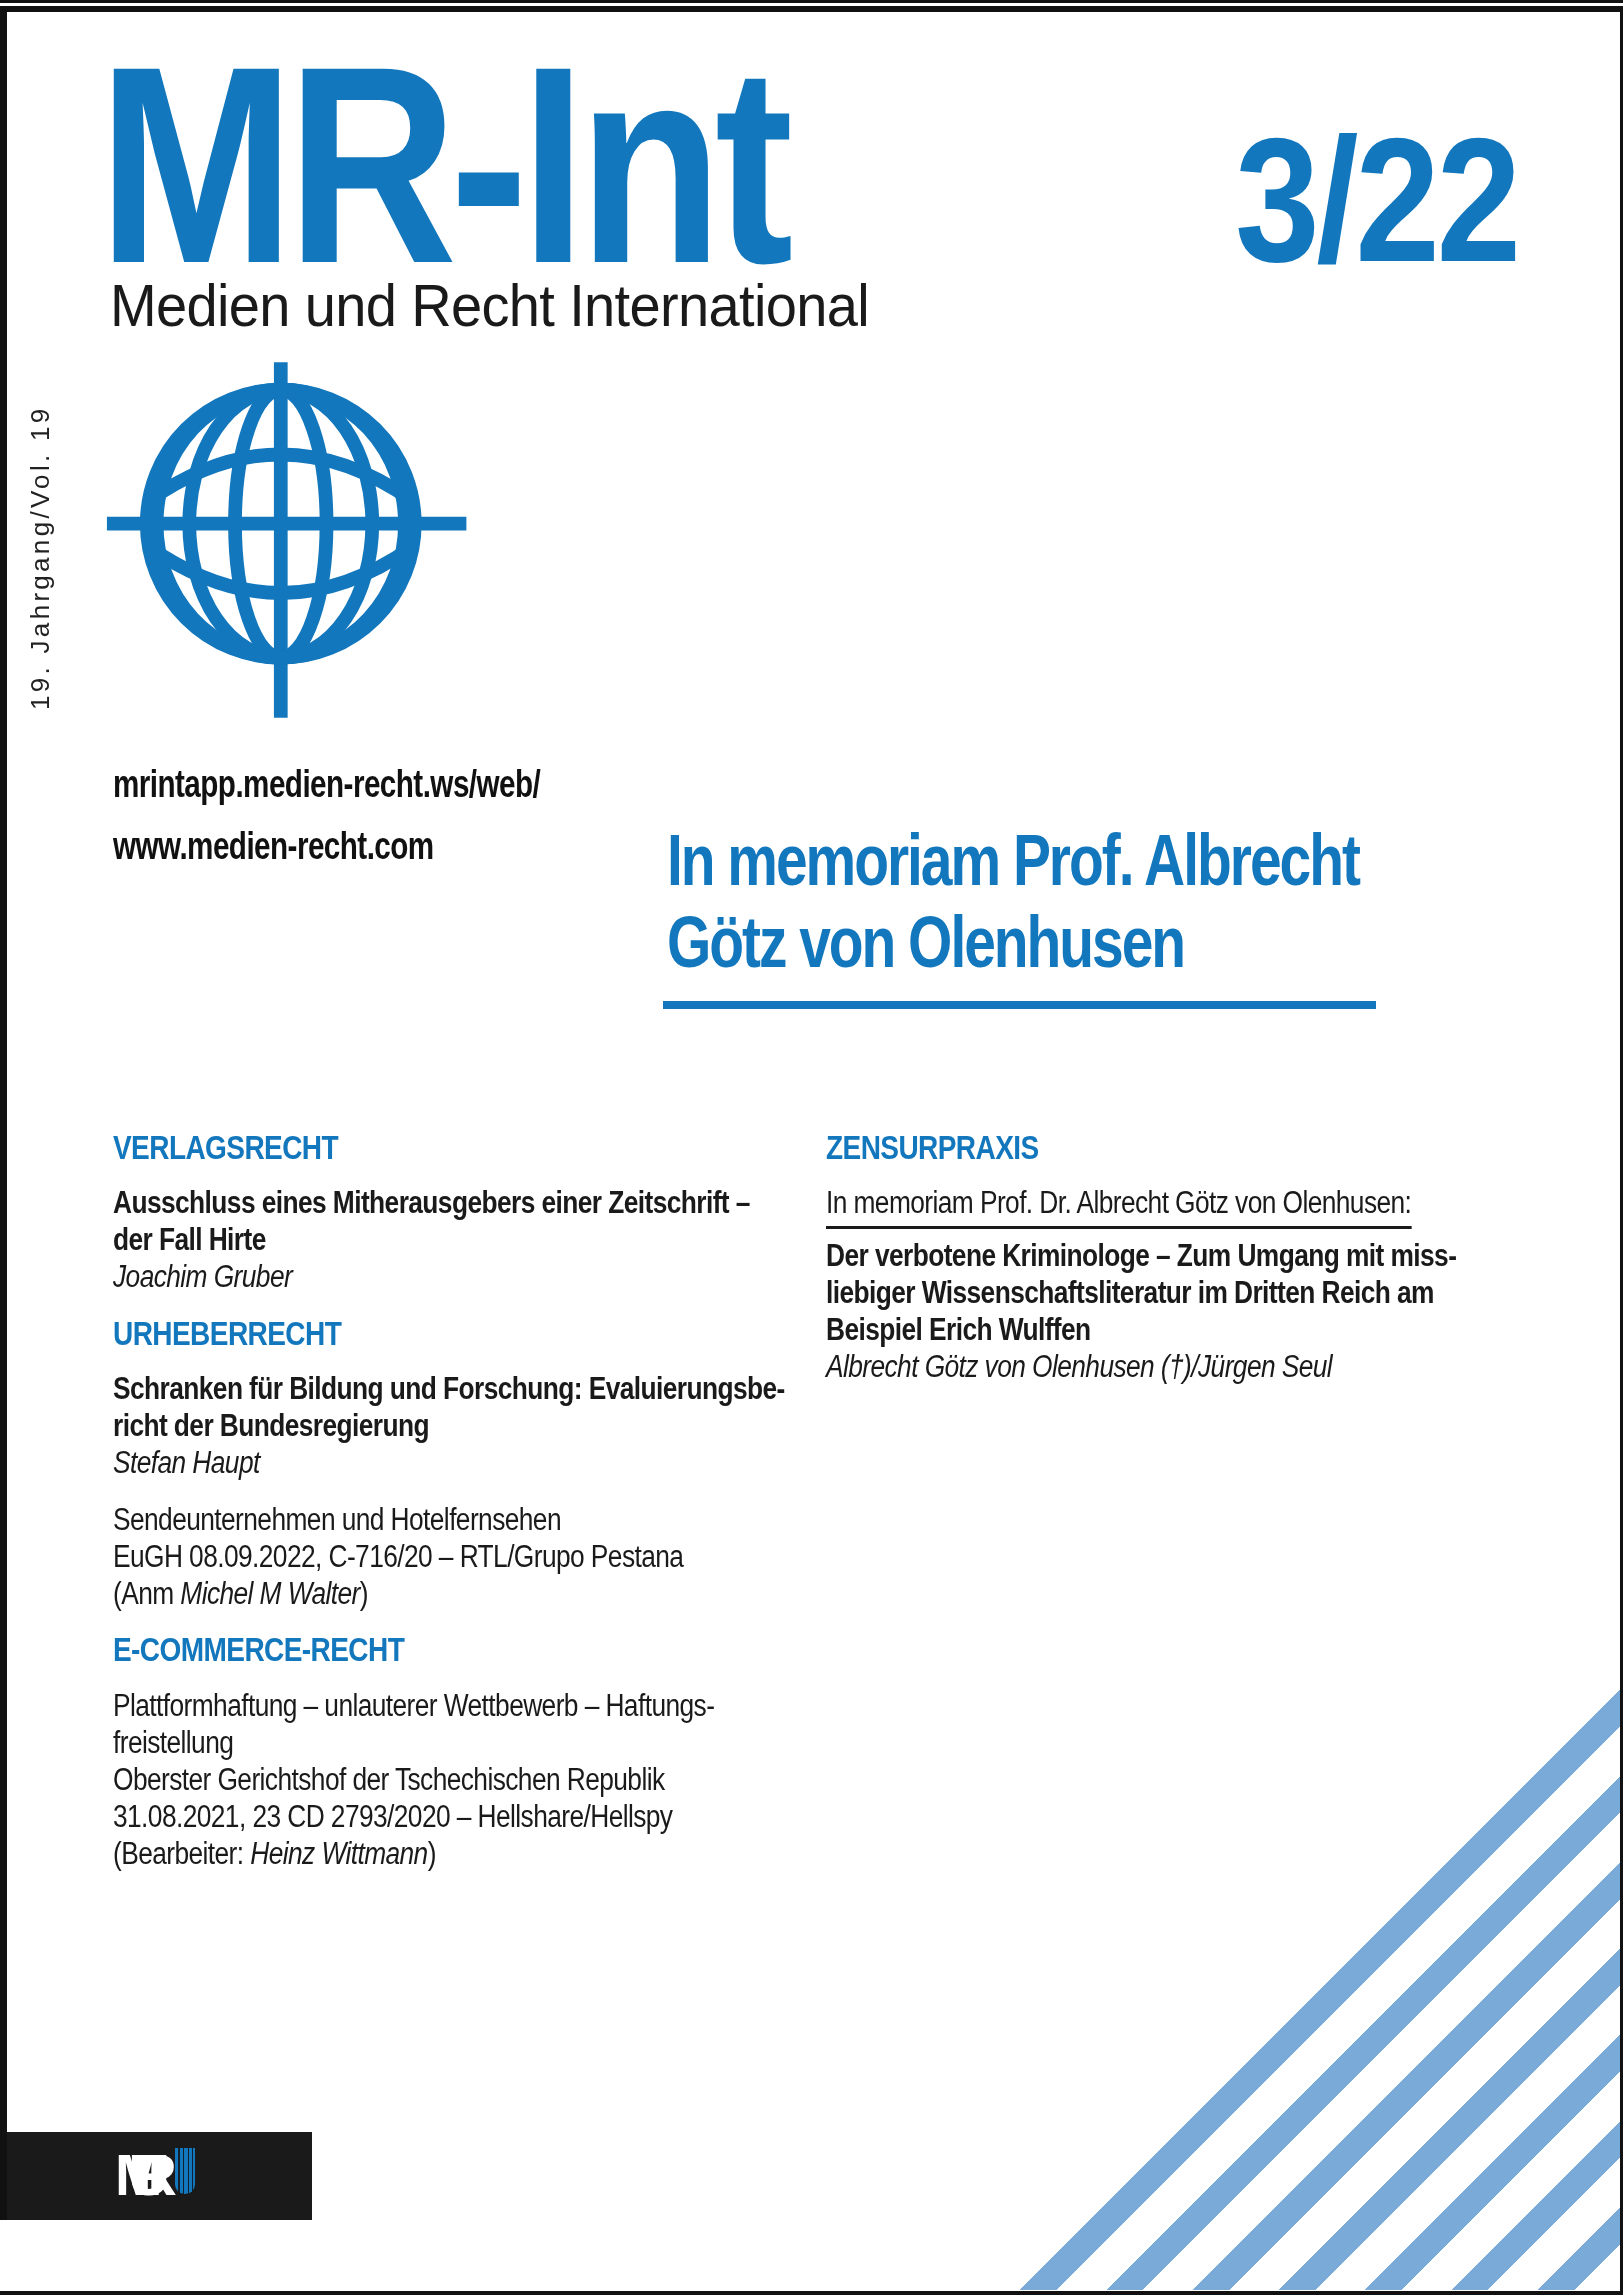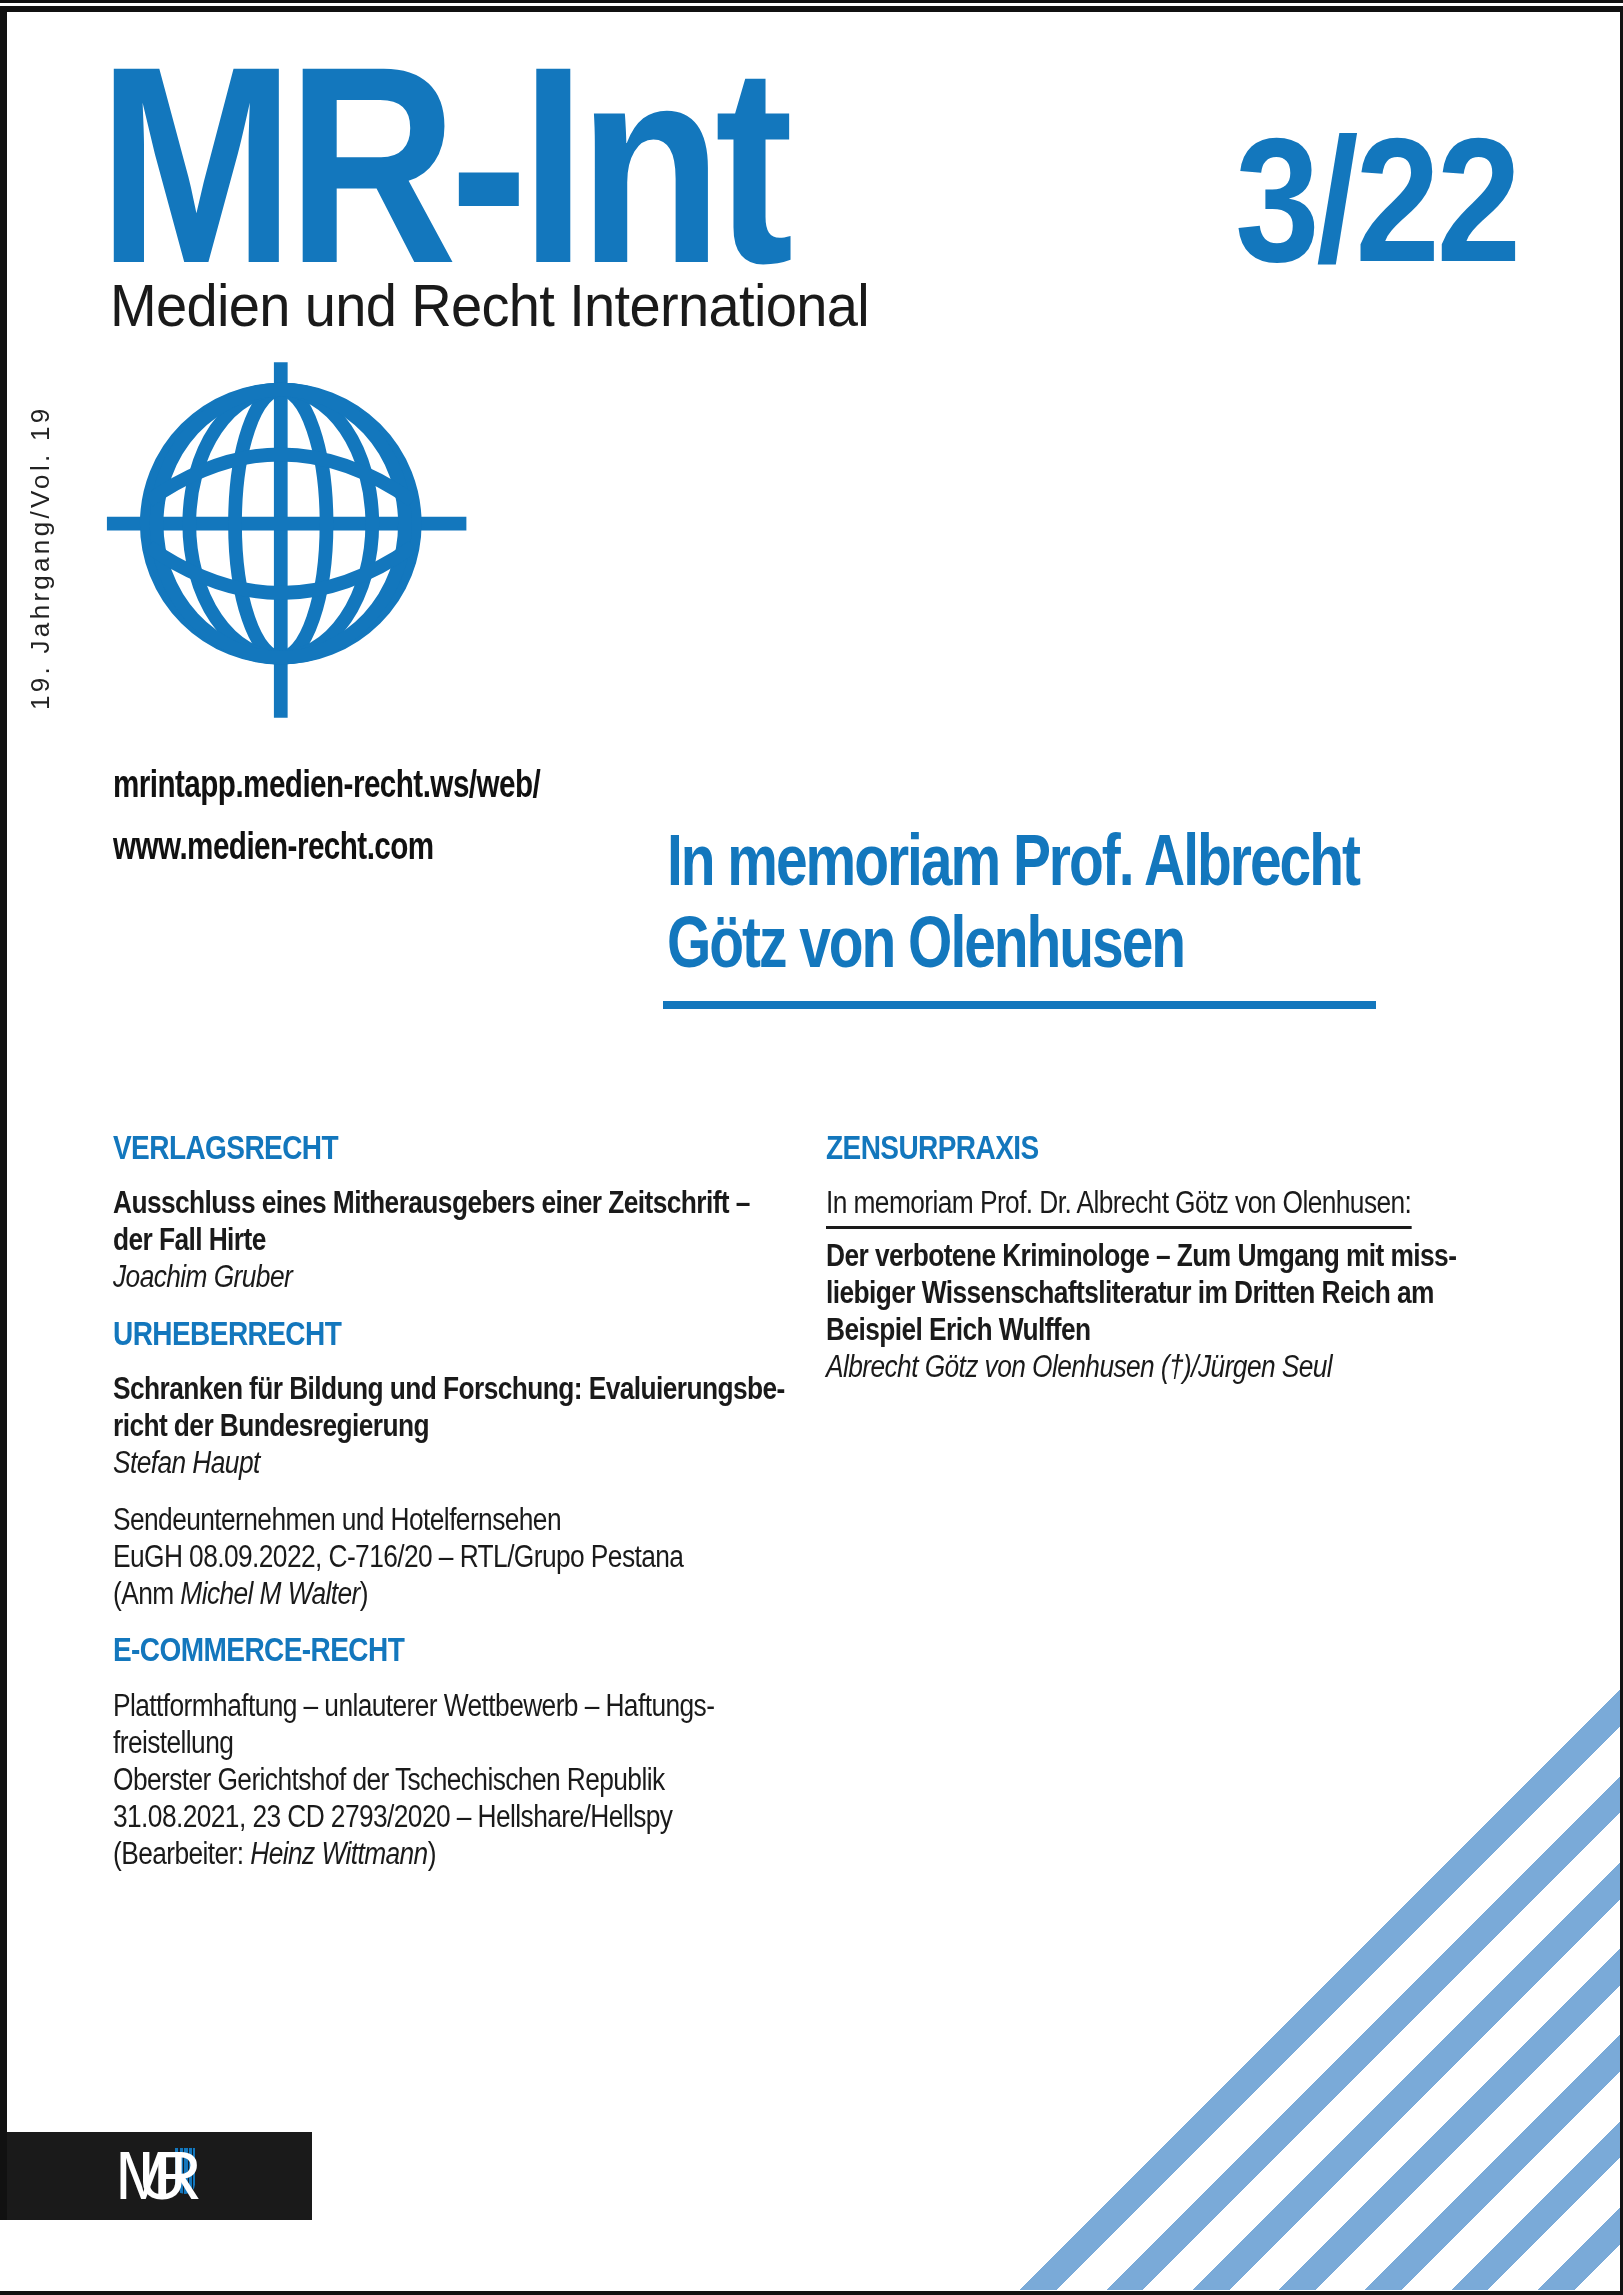--- a/index.html
+++ b/index.html
@@ -46,21 +46,21 @@
   .toc-case{margin-bottom:19.6px;}
   .toc-underline{margin-bottom:7.9px;}
   .toc-underline .toc-line{display:inline-block;border-bottom:3.9px solid #1a1a1a;padding-bottom:5.2px;}
   .it{font-style:italic;}
 
   
   .mur-box{left:0;top:2132px;width:312px;height:88px;background:#1a1a1a;z-index:2;}
   .mur-stripe{left:175px;top:2148px;width:19.6px;height:46px;z-index:3;
         background:repeating-linear-gradient(90deg,#1377bd 0 3.3px,#10202e 3.3px 4.6px);
         border-radius:0 0 9.8px 9.8px;}
-  .mur-text{left:115px;top:2133px;font-size:68px;font-weight:normal;color:#fff;line-height:85px;
+  .mur-text{left:115px;top:2133px;font-size:57px;font-weight:bold;color:#fff;line-height:85px;
         letter-spacing:-34px;z-index:4;white-space:nowrap;}
   .tagline{left:351px;top:2170px;font-size:41px;color:#1a1a1a;line-height:1;white-space:nowrap;letter-spacing:0;}
 
   
   .corner-stripes{right:2.6px;bottom:4.6px;width:602px;height:602px;z-index:1;
         clip-path:polygon(100% 0,100% 100%,0 100%);
         background:repeating-linear-gradient(135deg,var(--stripe) 0 26px,#fff 26px 61px);}
 </style>
 </head>
 <body>

